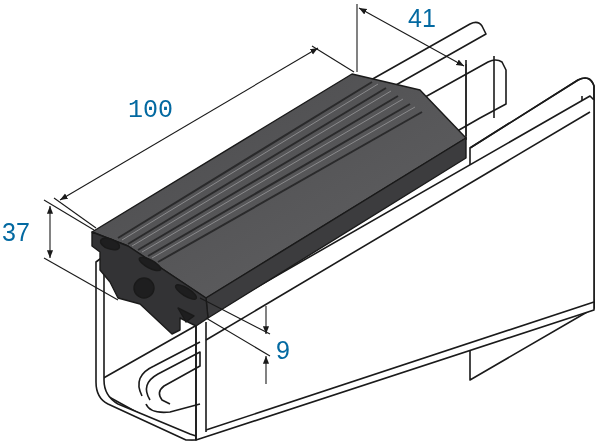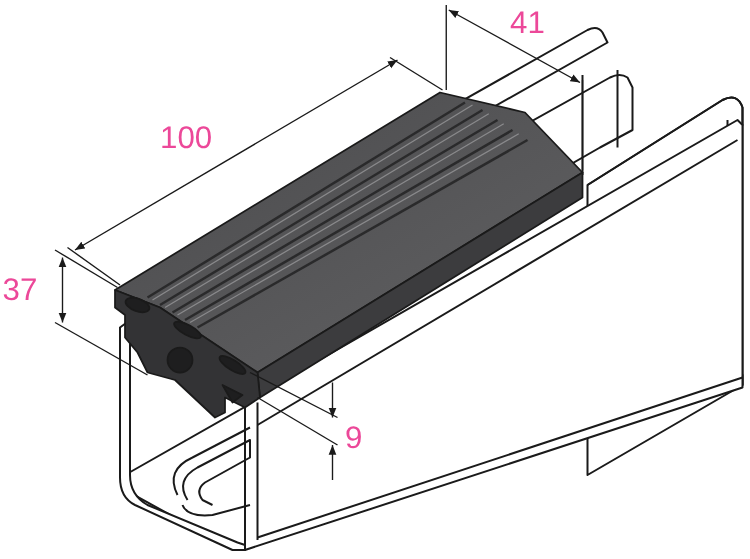--- a/index.html
+++ b/index.html
@@ -3,21 +3,21 @@
 <meta charset="utf-8">
 <style>
   html, body { margin: 0; padding: 0; background: #ffffff; }
   body { width: 600px; height: 447px; overflow: hidden; position: relative; }
   #stage { position: absolute; left: 0; top: 0; width: 600px; height: 447px; }
   svg { position: absolute; left: 0; top: 0; }
   .dim-label {
     position: absolute;
     font-family: "Liberation Sans", sans-serif;
     font-size: 25px;
-    color: #ec4899;
+    color: #0369a1;
     line-height: 1;
     letter-spacing: 0px;
   }
 </style>
 </head>
 <body>
 
 <div id="stage">
   <svg width="600" height="447" viewBox="0 0 600 447">
     <defs>
@@ -100,17 +100,17 @@
       <line x1="44" y1="258" x2="118" y2="300"></line>
       <line x1="50" y1="206" x2="50" y2="258" marker-start="url(#arr)" marker-end="url(#arr)"></line>
 
       <line x1="200" y1="298" x2="270" y2="334"></line>
       <line x1="206" y1="318" x2="270" y2="356"></line>
       <line x1="266" y1="306" x2="266" y2="334" marker-end="url(#arr)"></line>
       <line x1="266" y1="384" x2="266" y2="356" marker-end="url(#arr)"></line>
     </g>
   </svg>
 
-  <div class="dim-label" style="left:128px; top:98px;">100</div>
+  <div class="dim-label" style="left:128px; top:98px;font-family:Liberation Mono, monospace;">100</div>
   <div class="dim-label" style="left:408px; top:6px;">41</div>
   <div class="dim-label" style="left:2px; top:220px;">37</div>
   <div class="dim-label" style="left:276px; top:338px;">9</div>
 </div>
 
 </body></html>

